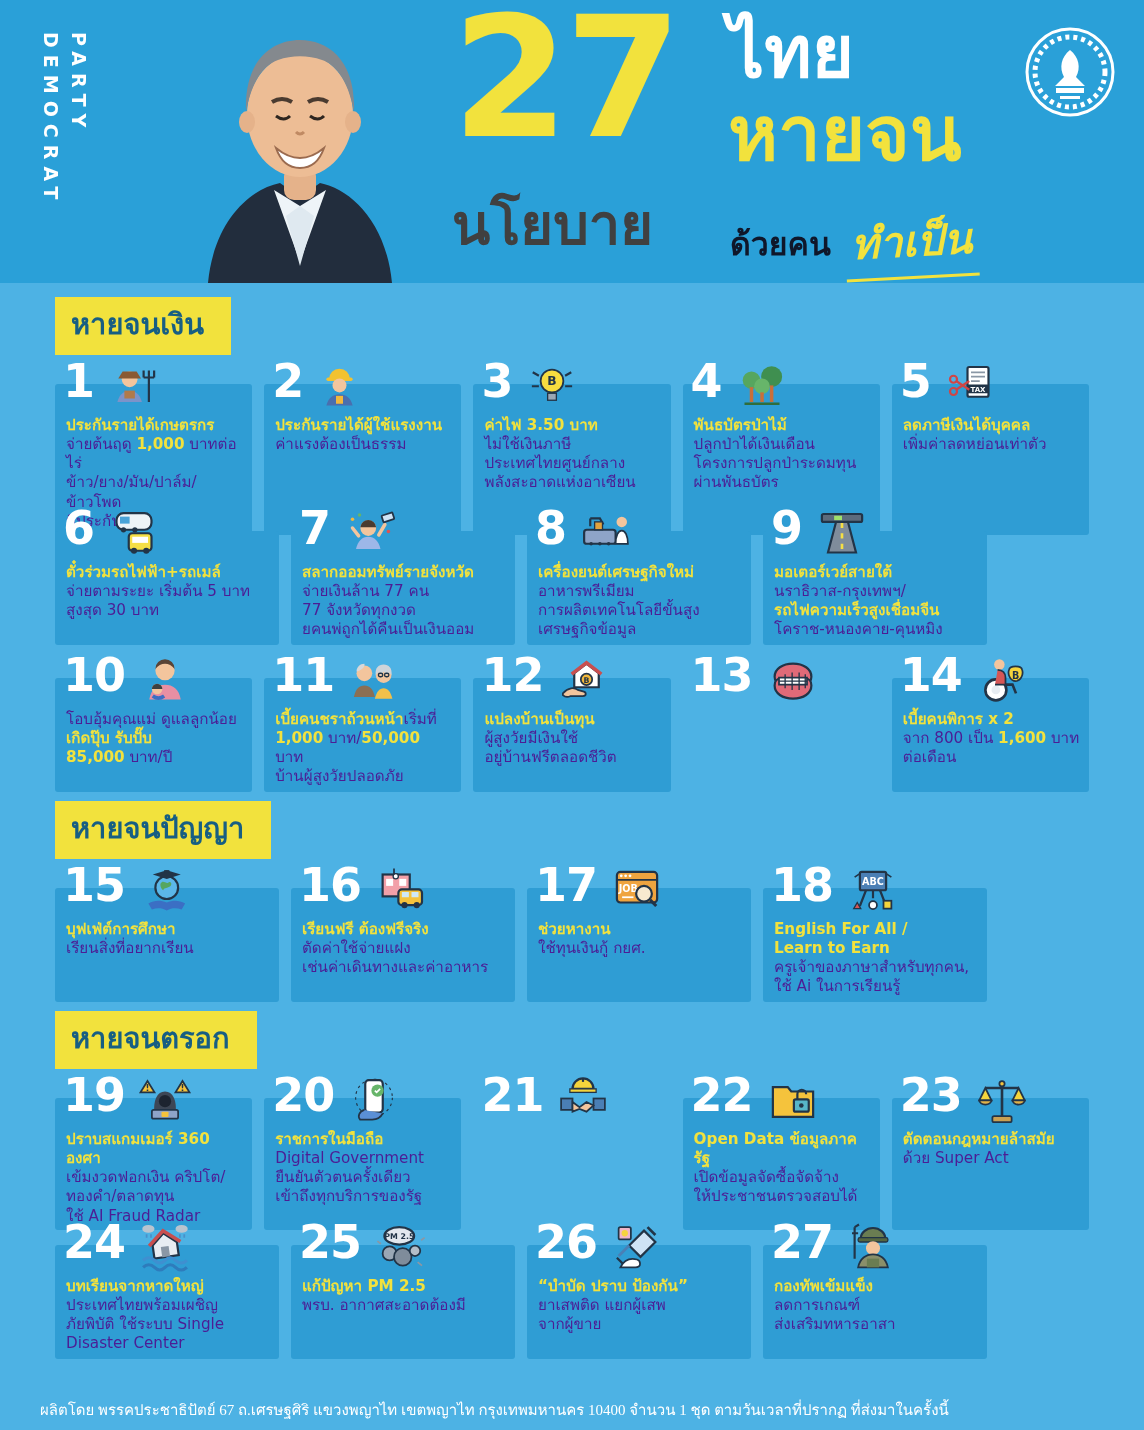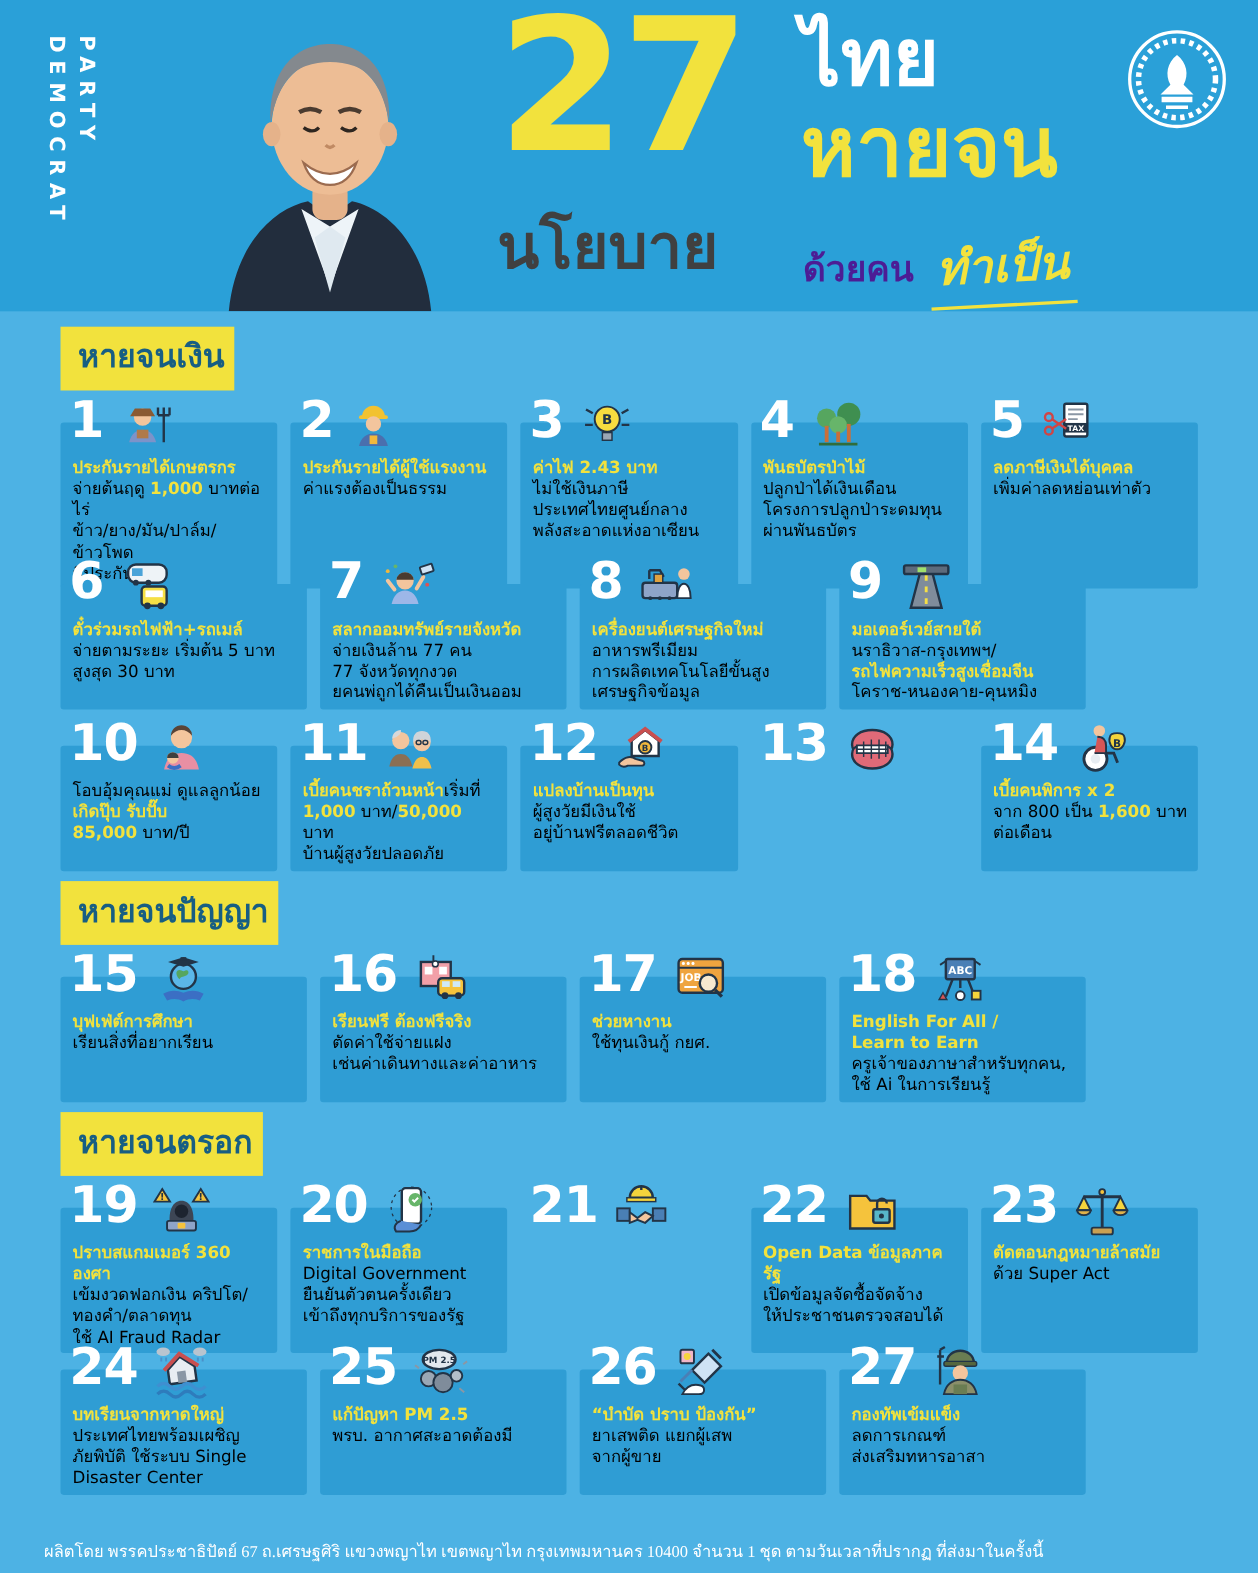--- a/index.html
+++ b/index.html
@@ -14,41 +14,41 @@
     letter-spacing:7px;transform:rotate(90deg);transform-origin:0 0;white-space:nowrap;}
   .brand-democrat{left:62px;}
   .brand-party{left:90px;}
   .portrait{position:absolute;left:150px;bottom:0;width:300px;height:263px;}
   .big-number{position:absolute;left:452px;top:-14px;color:#f2e23d;
     font-size:168px;font-weight:800;line-height:1.1;letter-spacing:-4px;}
   .number-caption{position:absolute;left:452px;top:180px;color:#404040;font-size:56px;font-weight:800;}
   .headline-white{position:absolute;left:728px;top:16px;color:#fff;font-size:72px;font-weight:800;line-height:1;}
   .headline-yellow{position:absolute;left:728px;top:96px;color:#f2e23d;font-size:76px;font-weight:800;line-height:1;}
   .tagline{position:absolute;left:730px;top:208px;display:flex;align-items:center;gap:14px;}
-  .tagline-prefix{color:#4c1d95;font-size:32px;font-weight:700;}
+  .tagline-prefix{color:#0f172a;font-size:32px;font-weight:700;}
   .tagline-script{color:#f2e23d;font-size:42px;font-weight:700;font-style:italic;
     border-bottom:3px solid #f2e23d;padding:0 6px 2px 6px;transform:rotate(-3deg);}
   .logo{position:absolute;right:26px;top:24px;width:96px;height:96px;}
   
   .sections{padding-top:6px;}
   .label-row{margin:8px 0 5px 55px;}
   .section-label{display:inline-block;background:#f2e23d;color:#175e83;
-    font-size:29px;font-weight:800;padding:4px 9px 8px 16px;}
+    font-size:29px;font-weight:800;padding:4px 27px 8px 16px;}
   .row-grid{display:grid;gap:12px;margin:0 55px 9px 55px;height:138px;}
   .cols-5{grid-template-columns:repeat(5,1fr);}
   .cols-4{grid-template-columns:repeat(4,224px);}
   .item{position:relative;display:flex;flex-direction:column;}
   .head{position:absolute;top:0;left:8px;right:4px;display:flex;gap:12px;align-items:flex-start;z-index:2;}
   .num{color:#fff;font-size:46px;font-weight:800;line-height:0.95;letter-spacing:-1px;}
   .icon{width:56px;height:56px;flex:0 0 56px;}
   .icon svg{width:56px;height:56px;display:block;}
   .card{flex:1;margin-top:24px;background:#2f9dd4;border-radius:3px;
     padding:32px 9px 4px 11px;overflow:hidden;}
   .line{font-size:15.2px;line-height:1.26;}
-  .seg-w{color:#000000;text-align:right;}
+  .seg-w{color:#4c1d95;text-align:right;}
   .seg-y{color:#f2e23d;font-weight:700;}
   
   .footer{position:absolute;left:40px;right:16px;bottom:8px;color:#fff;font-size:15px;font-family:Liberation Serif, serif;}
 </style>
 </head>
 <body>
 
 <div class="page">
 
   <div class="header">
@@ -135,21 +135,21 @@
             <span class="icon">
               <svg viewBox="0 0 64 64">
                 <circle cx="32" cy="24" r="13" fill="#f7dc3f" stroke="#223447" stroke-width="2"></circle>
                 <text x="32" y="29" font-size="14" text-anchor="middle" fill="#223447" font-weight="bold">B</text>
                 <rect x="27" y="38" width="10" height="8" fill="#9aa7b5" stroke="#223447" stroke-width="1.5"></rect>
                 <path d="M10 14l7 4M54 14l-7 4M9 30h8M55 30h-8" stroke="#223447" stroke-width="2.5"></path>
               </svg>
             </span>
           </div>
           <div class="card">
-            <div class="line"><span class="seg-y">ค่าไฟ 2.43 บาท</span></div>
+            <div class="line"><span class="seg-y">ค่าไฟ 3.50 บาท</span></div>
             <div class="line"><span class="seg-w">ไม่ใช้เงินภาษี</span></div>
             <div class="line"><span class="seg-w">ประเทศไทยศูนย์กลาง</span></div>
             <div class="line"><span class="seg-w">พลังสะอาดแห่งอาเซียน</span></div>
           </div>
         </div>
         <div class="item">
           <div class="head">
             <span class="num">4</span>
             <span class="icon">
               <svg viewBox="0 0 64 64">

